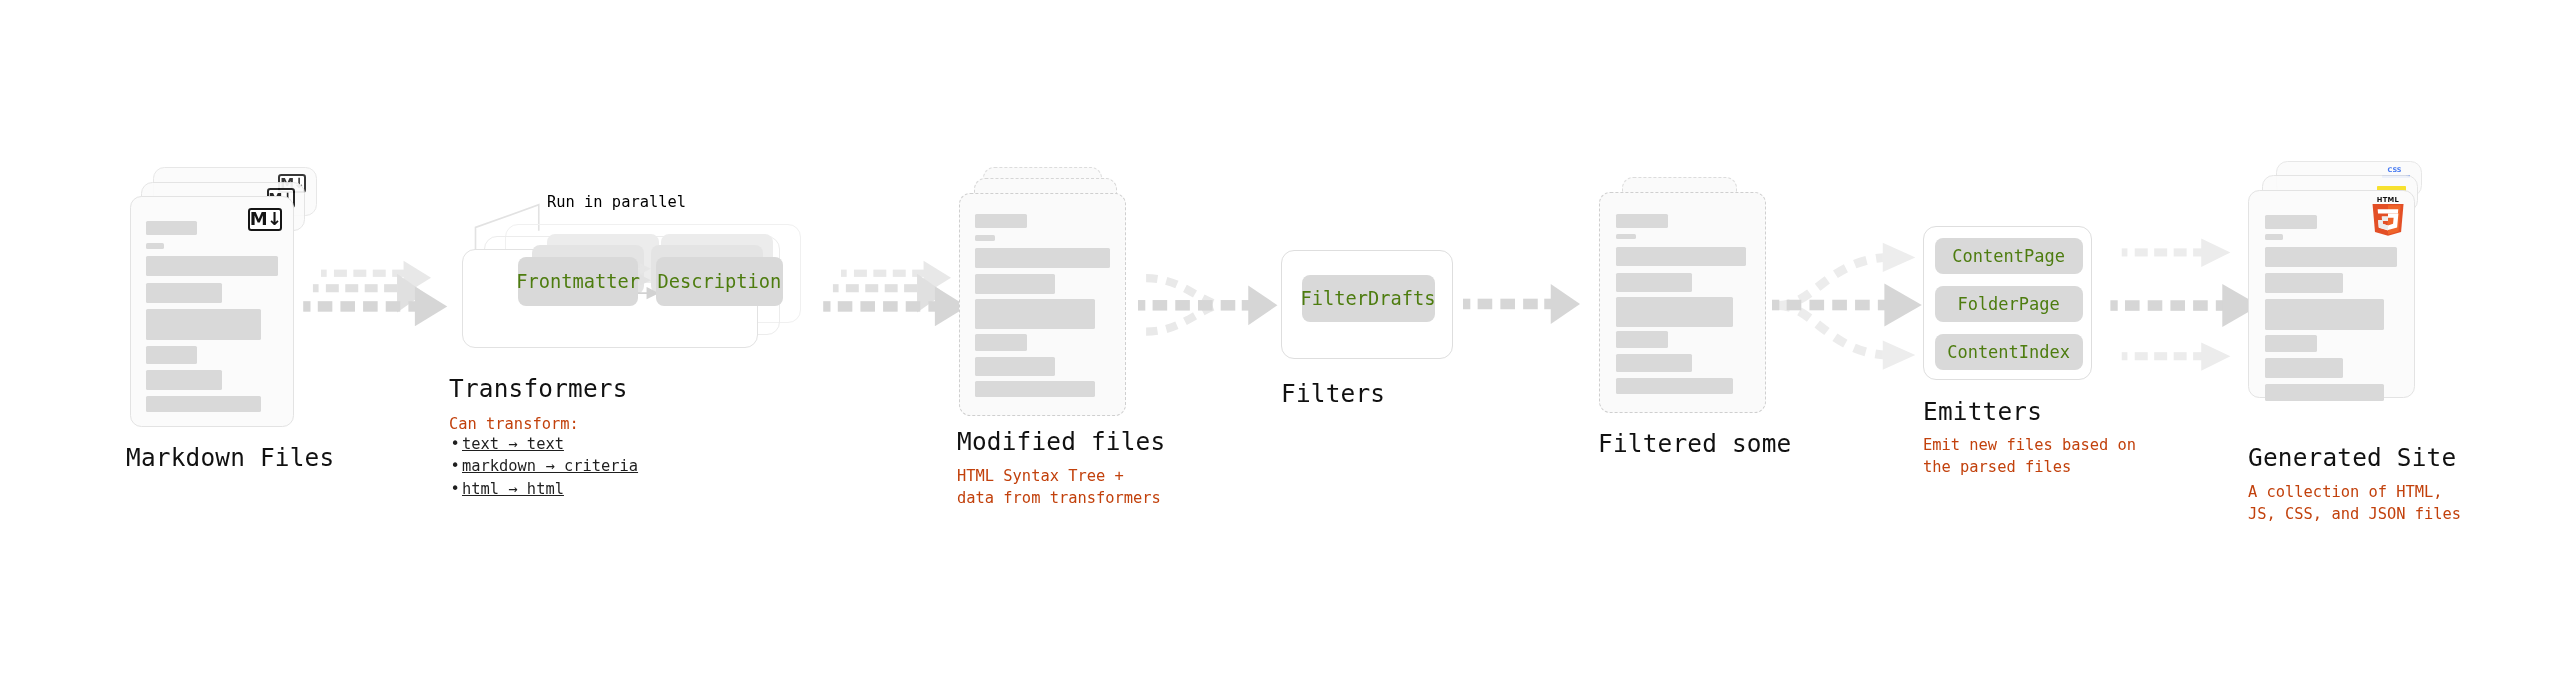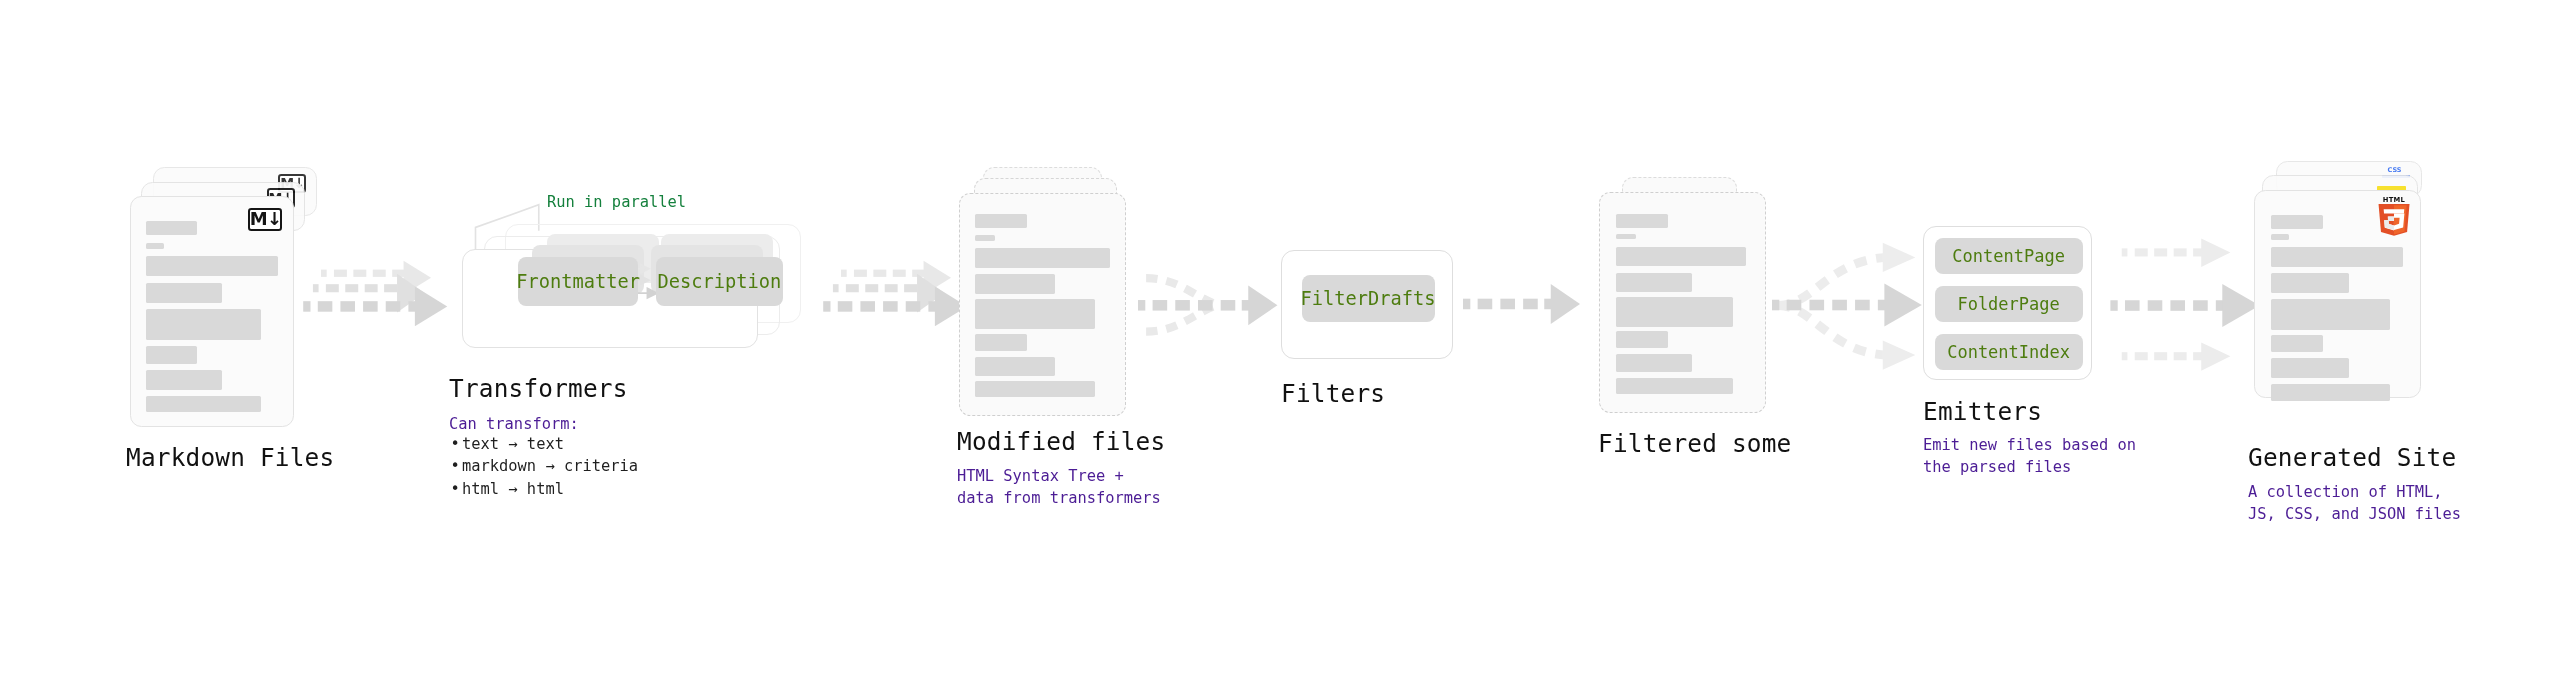--- a/index.html
+++ b/index.html
@@ -92,41 +92,41 @@
   .caption-title {
     position: absolute;
     font-size: 24.4px;
     color: #111111;
     white-space: nowrap;
     letter-spacing: 0.2px;
   }
   .caption-sub {
     position: absolute;
     font-size: 15.4px;
-    color: #4c1d95;
+    color: #c2410c;
     line-height: 1.45;
     white-space: pre-line;
   }
   .caption-list {
     position: absolute;
     font-size: 15.4px;
     color: #1f1f1f;
     line-height: 1.48;
   }
   .caption-list ul { list-style: none; margin: 1.6px 0 0 0; padding: 0; }
-  .caption-list li { padding-left: 13px; position: relative; }
+  .caption-list li { padding-left: 13px; position: relative; text-decoration: underline; }
   .caption-list li:before {
     content: "\2022";
     position: absolute; left: 1.6px; top: 0;
   }
 
   .parallel-label {
     position: absolute;
     font-size: 15.4px;
-    color: #15803d;
+    color: #000000;
     white-space: nowrap;
   }
 
   svg { display: block; overflow: visible; }
   .arrow-layer { position: absolute; left: 0; top: 0; pointer-events: none; }
 </style>
 </head>
 <body>
 
 <div id="stage">
@@ -402,21 +402,21 @@
 
       <div class="doc-card ghost1" style="left:28px; top:0px; width:146px; height:36px;">
         <div class="css-badge-top" style="right:19.5px; top:4.1px; font-size:6.5px;">CSS</div>
         <div class="css-badge" style="right:11.4px; top:13px; width:28px; height:3.3px;"></div>
       </div>
 
       <div class="doc-card ghost2" style="left:14px; top:14px; width:156px; height:37px;">
         <div class="js-badge" style="right:11.4px; top:9.8px; width:29px; height:16.3px;"></div>
       </div>
 
-      <div class="doc-card" style="left:6px; top:29px; width:167px; height:208px;">
+      <div class="doc-card" style="left:0px; top:29px; width:167px; height:208px;">
         <div class="doc-body">
           <div class="bar" style="left:16.3px; top:23.6px;  width:52px;  height:14px;"></div>
           <div class="bar" style="left:16.3px; top:43px;  width:18px;  height:5.7px;"></div>
           <div class="bar" style="left:16.3px; top:56px;  width:132px; height:20.3px;"></div>
           <div class="bar" style="left:16.3px; top:82px; width:78px;  height:20.3px;"></div>
           <div class="bar" style="left:16.3px; top:108px; width:119px; height:31px;"></div>
           <div class="bar" style="left:16.3px; top:144px; width:52px;  height:17px;"></div>
           <div class="bar" style="left:16.3px; top:167px; width:78px;  height:19.5px;"></div>
           <div class="bar" style="left:16.3px; top:193px; width:119px; height:17px;"></div>
         </div>

